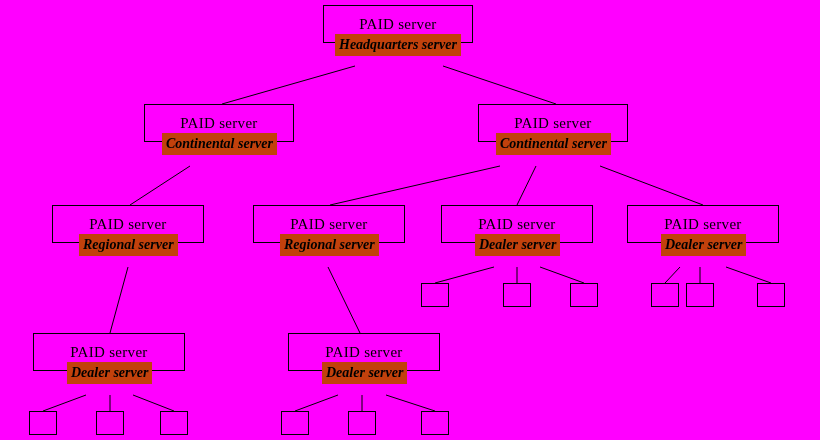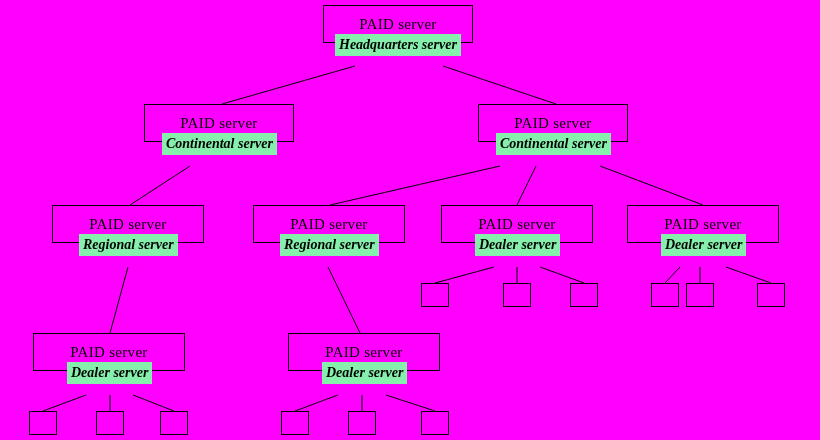--- a/index.html
+++ b/index.html
@@ -37,21 +37,21 @@
   }
   .node-title {
     font-family: "Liberation Serif", serif;
     font-size: 15px;
     color: #000000;
     letter-spacing: 0.3px;
     white-space: nowrap;
   }
   .role-label {
     position: absolute;
-    background: #86efac;
+    background: #c2410c;
     color: #000000;
     font-family: "Liberation Serif", serif;
     font-style: italic;
     font-weight: bold;
     font-size: 14px;
     line-height: 19px;
     white-space: nowrap;
     padding: 1px 4px 2px 4px;
     z-index: 3;
   }

